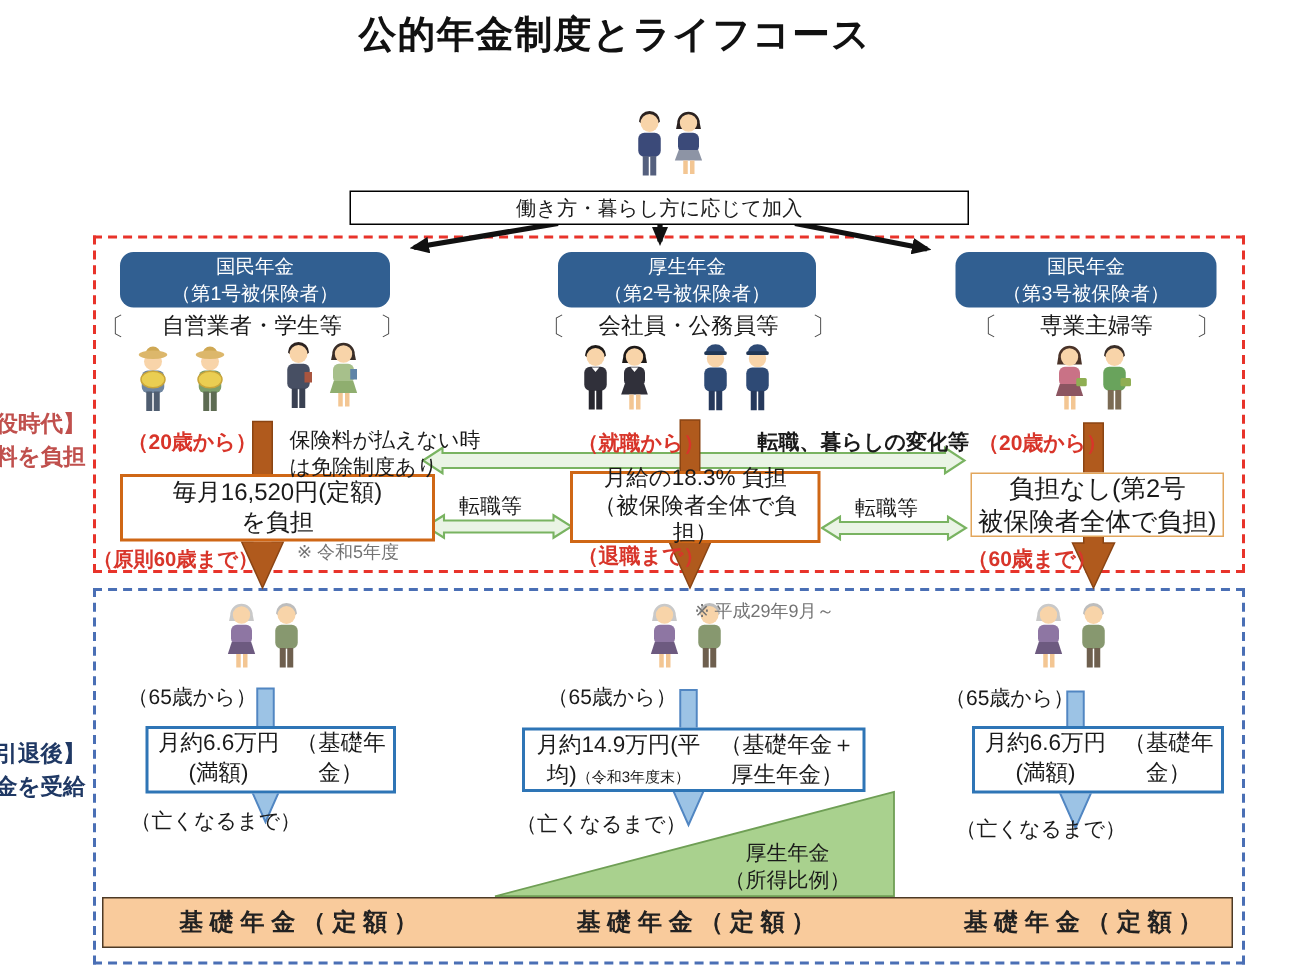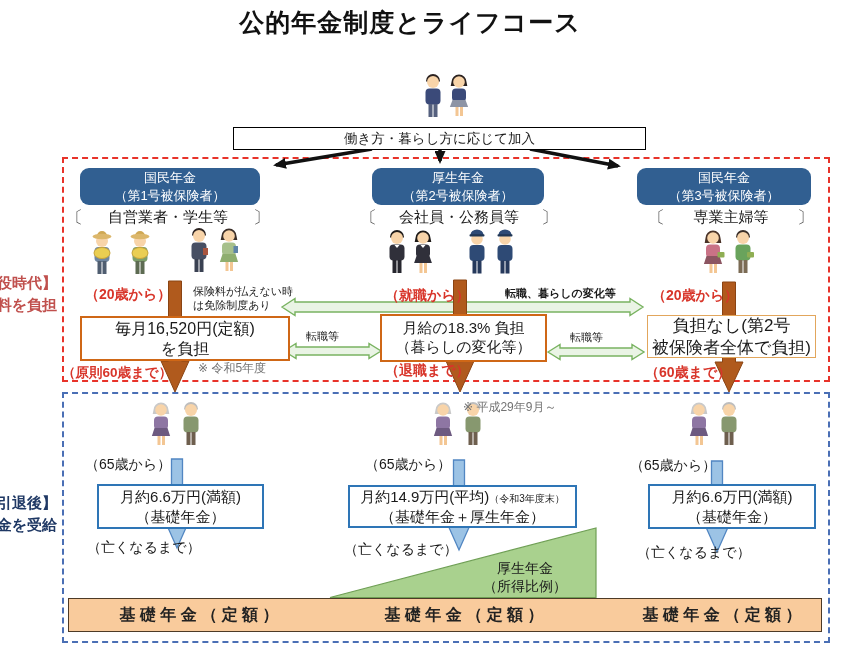--- a/index.html
+++ b/index.html
@@ -13,26 +13,26 @@
     display:flex;align-items:center;justify-content:center;font-size:13.5px;z-index:2;}
   .zone{z-index:0;background:transparent;}
   #zone-working{left:62px;top:157px;width:764px;height:221px;border:2px dashed #e8332a;}
   #zone-retired{left:62px;top:392px;width:764px;height:247px;border:2px dashed #4a6fb5;}
   svg.overlay{left:0;top:0;z-index:1;}
   .hdr{background:#315f91;border-radius:9px;color:#fff;text-align:center;font-size:13px;line-height:1.35;
     display:flex;flex-direction:column;justify-content:center;z-index:2;}
   .grp{display:flex;justify-content:space-between;align-items:center;font-size:15px;z-index:2;}
   .grp .bracket{color:#444;font-size:17px;font-weight:normal;}
   .red-label{color:#d8352a;font-weight:bold;font-size:14px;z-index:3;white-space:nowrap;}
-  .blk-label{font-size:11px;color:#1a1a1a;z-index:3;white-space:nowrap;}
+  .blk-label{font-size:14px;color:#1a1a1a;z-index:3;white-space:nowrap;}
   .note{font-size:12px;color:#737373;z-index:3;white-space:nowrap;}
   .obox{background:#fff;border:2px solid #cf6716;text-align:center;display:flex;flex-direction:column;
     justify-content:center;z-index:2;font-size:16px;line-height:1.25;}
   .obox.light{border:1.4px solid #e2a65c;font-size:17px;}
-  .bbox{background:#fff;border:2px solid #2e75b6;text-align:center;display:flex;flex-direction:column;
+  .bbox{background:#fff;border:2px solid #2e75b6;text-align:center;display:flex;flex-direction:row;
     justify-content:center;z-index:2;font-size:15px;line-height:1.3;}
   .bbox .sub{font-size:10px;}
   #tri-label{left:462px;top:560px;width:126px;text-align:center;font-size:14px;line-height:1.25;z-index:2;}
   #base-bar{left:68px;top:598px;width:752px;height:32px;background:#f9cb9c;border:1px solid #4d3a26;z-index:2;}
   .bar-txt{position:absolute;top:6px;width:190px;text-align:center;font-size:16px;font-weight:bold;color:#222;white-space:nowrap;}
   .side{width:130px;text-align:right;font-size:15px;font-weight:bold;line-height:1.45;z-index:3;white-space:nowrap;}
   #side-active{left:-73px;top:272px;color:#c0504d;}
   #side-retired{left:-73px;top:492px;color:#1f3864;}
   .fig{z-index:2;}
 </style>
@@ -245,21 +245,21 @@
 
   <div class="abs blk-label" style="left:306px;top:329px;">転職等</div>
   <div class="abs blk-label" style="left:570px;top:330px;">転職等</div>
 
   <div class="abs obox" style="left:80px;top:316px;width:206px;height:41px;">
     <div>毎月16,520円(定額)</div>
     <div>を負担</div>
   </div>
   <div class="abs obox" style="left:380px;top:314px;width:163px;height:44px;font-size:15px;">
     <div>月給の18.3% 負担</div>
-    <div>（暮らしの変化等）</div>
+    <div>（被保険者全体で負担）</div>
   </div>
   <div class="abs obox light" style="left:647px;top:315px;width:167px;height:41px;">
     <div>負担なし(第2号</div>
     <div>被保険者全体で負担)</div>
   </div>
 
   <div class="abs note" style="left:198px;top:360px;">※ 令和5年度</div>
   <div class="abs note" style="left:463px;top:351px;margin-top:48px;">※ 平成29年9月～</div>
 
   <div class="abs red-label" style="left:62px;top:364px;font-size:13.5px;">（原則60歳まで）</div>

